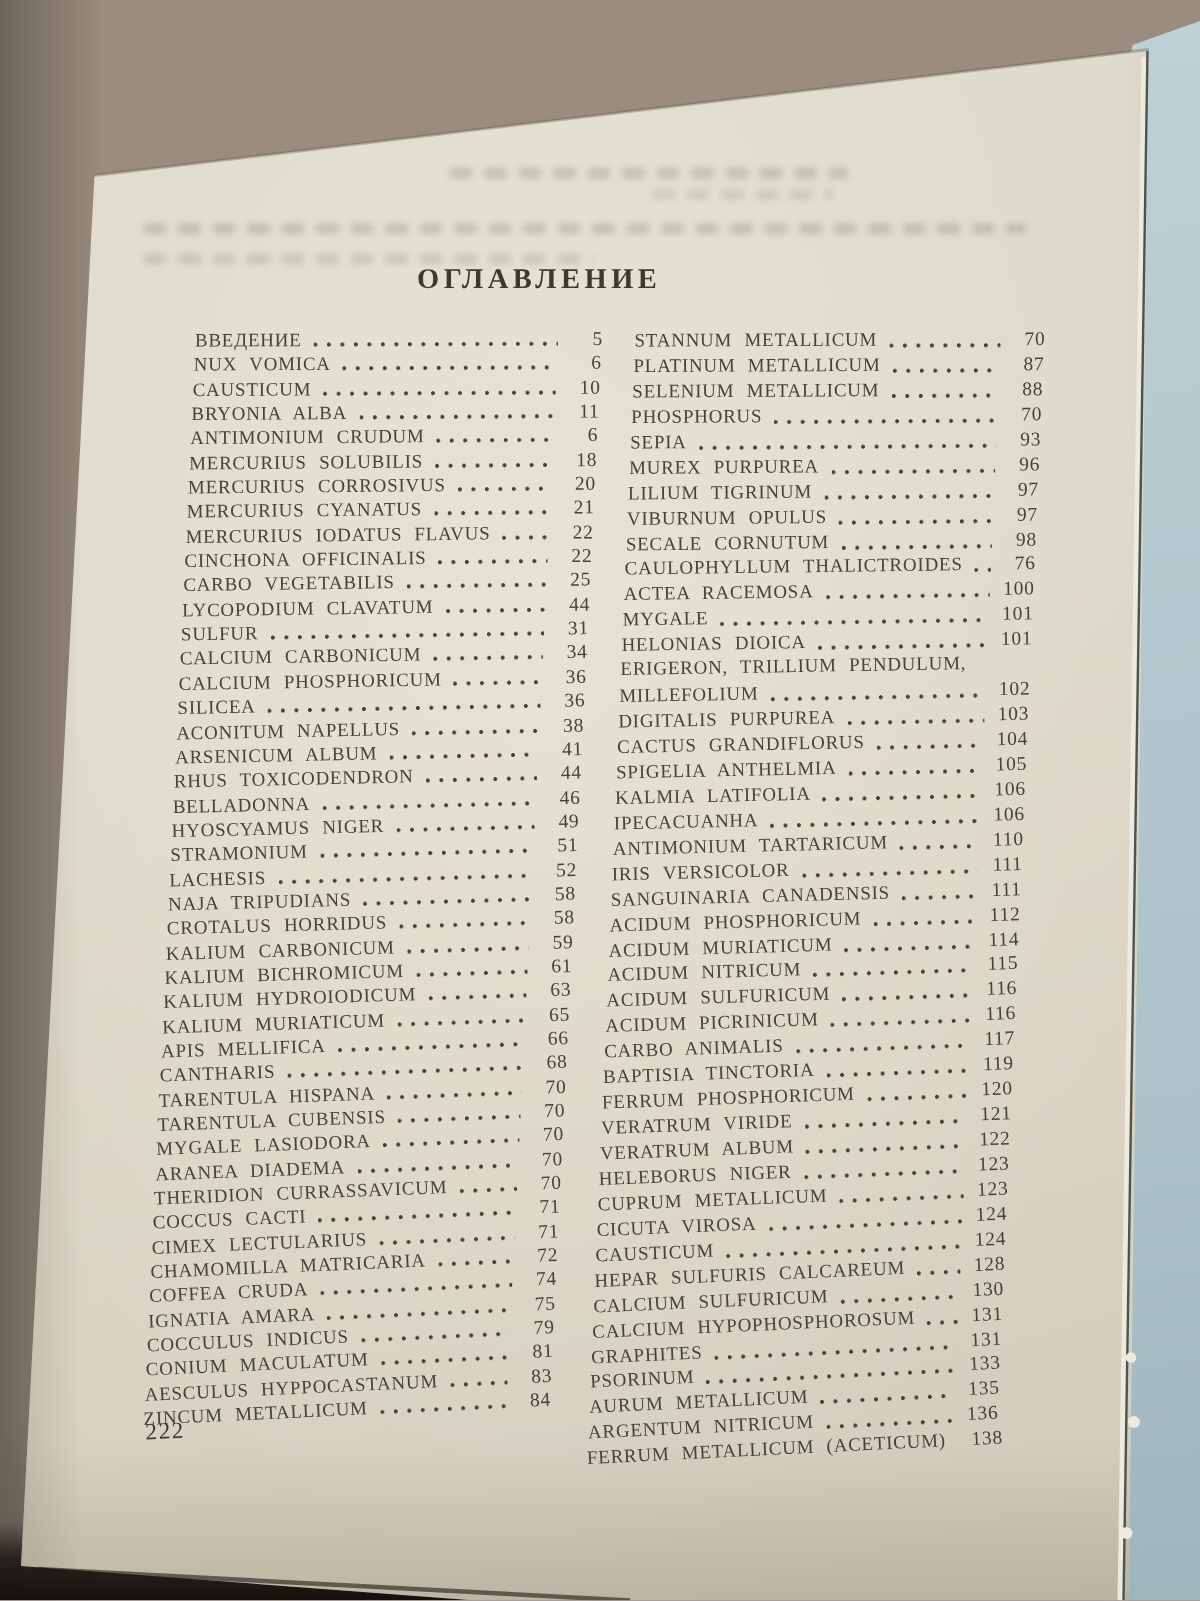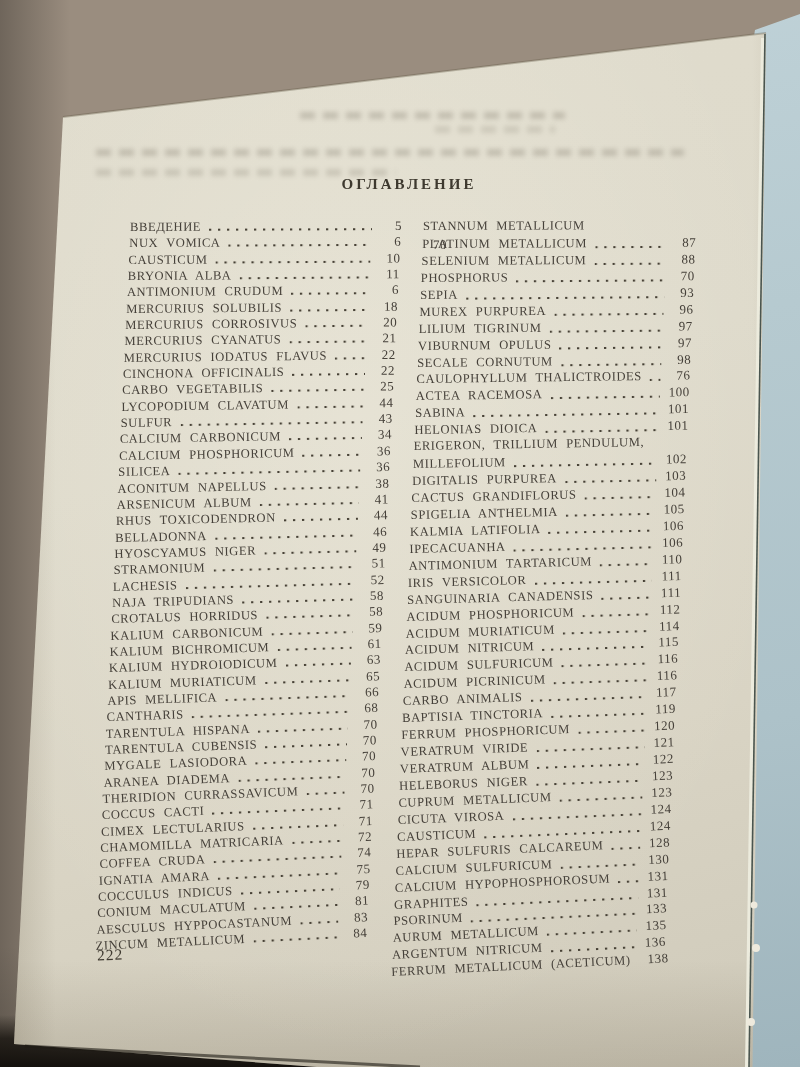--- a/index.html
+++ b/index.html
@@ -34,22 +34,22 @@
       linear-gradient(to right, rgba(120,110,90,.30), rgba(120,110,90,0) 7%),
       linear-gradient(to left, rgba(120,110,90,.22), rgba(120,110,90,0) 6%),
       linear-gradient(to top, rgba(120,110,90,.25), rgba(120,110,90,0) 10%),
       linear-gradient(165deg,#e0dccd 0%,#dedacb 40%,#d9d4c4 70%,#cfcaba 100%);
   }
   .edge-svg{position:absolute;inset:0;z-index:4;pointer-events:none;}
   .page-content{position:absolute;inset:0;z-index:5;color:#46413a;}
   .ghost{position:absolute;height:7px;opacity:.28;filter:blur(2.4px);
     background:repeating-linear-gradient(90deg, rgba(95,88,74,.85) 0 15px, rgba(0,0,0,0) 15px 23px);}
   .page-title{
-    position:absolute;left:278px;top:176px;width:262px;text-align:center;
-    font-size:15px;font-weight:bold;letter-spacing:3px;color:#3e392f;
+    position:absolute;left:278px;top:176px;width:262px;
+    font-size:19px;font-weight:bold;letter-spacing:3px;color:#3e392f;
   }
   .toc-col{position:absolute;}
   .toc-col.lcol{left:130px;top:219px;width:272px;font-family:Liberation Serif, serif;}
   .toc-col.rcol{left:423px;top:219px;width:274px;}
   .row{display:flex;align-items:baseline;white-space:nowrap;
     font-size:12.6px;letter-spacing:.55px;word-spacing:4.5px;color:#46413a;}
   .lcol .row{height:16.35px;}
   .rcol .row{height:16.95px;}
   .row .lbl{flex:0 0 auto;}
   .row .dots{flex:1 1 auto;align-self:flex-end;height:4px;margin:0 6px 3px 8px;
@@ -146,21 +146,21 @@
           <span class="pg">25</span>
         </div>
         <div class="row" style="transform: translateX(-8.58px) rotate(-0.838deg); transform-origin: left center;">
           <span class="lbl">LYCOPODIUM CLAVATUM</span>
           <span class="dots"></span>
           <span class="pg">44</span>
         </div>
         <div class="row" style="transform: translateX(-9.36px) rotate(-0.896deg); transform-origin: left center;">
           <span class="lbl">SULFUR</span>
           <span class="dots"></span>
-          <span class="pg">43</span>
+          <span class="pg">31</span>
         </div>
         <div class="row" style="transform: translateX(-10.14px) rotate(-0.954deg); transform-origin: left center;">
           <span class="lbl">CALCIUM CARBONICUM</span>
           <span class="dots"></span>
           <span class="pg">34</span>
         </div>
         <div class="row" style="transform: translateX(-10.92px) rotate(-1.012deg); transform-origin: left center;">
           <span class="lbl">CALCIUM PHOSPHORICUM</span>
           <span class="dots"></span>
           <span class="pg">36</span>
@@ -310,21 +310,21 @@
           <span class="dots"></span>
           <span class="pg">83</span>
         </div>
         <div class="row" style="transform: translateX(-34.32px) rotate(-2.752deg); transform-origin: left center;">
           <span class="lbl">ZINCUM METALLICUM</span>
           <span class="dots"></span>
           <span class="pg">84</span>
         </div>
       </div>
     <div class="toc-col rcol">
-        <div class="row" style="transform: translateX(0px) rotate(-0.2deg); transform-origin: left center; flex-direction: column;">
+        <div class="row" style="transform: translateX(0px) rotate(-0.2deg); transform-origin: left center;">
           <span class="lbl">STANNUM METALLICUM</span>
           <span class="dots"></span>
           <span class="pg">70</span>
         </div>
         <div class="row" style="transform: translateX(-0.72px) rotate(-0.26deg); transform-origin: left center;">
           <span class="lbl">PLATINUM METALLICUM</span>
           <span class="dots"></span>
           <span class="pg">87</span>
         </div>
         <div class="row" style="transform: translateX(-1.44px) rotate(-0.32deg); transform-origin: left center;">
@@ -366,21 +366,21 @@
           <span class="lbl">CAULOPHYLLUM THALICTROIDES</span>
           <span class="dots"></span>
           <span class="pg">76</span>
         </div>
         <div class="row" style="transform: translateX(-7.2px) rotate(-0.8deg); transform-origin: left center;">
           <span class="lbl">ACTEA RACEMOSA</span>
           <span class="dots"></span>
           <span class="pg">100</span>
         </div>
         <div class="row" style="transform: translateX(-7.92px) rotate(-0.86deg); transform-origin: left center;">
-          <span class="lbl">SABINA</span>
+          <span class="lbl">MYGALE</span>
           <span class="dots"></span>
           <span class="pg">101</span>
         </div>
         <div class="row" style="transform: translateX(-8.64px) rotate(-0.92deg); transform-origin: left center;">
           <span class="lbl">HELONIAS DIOICA</span>
           <span class="dots"></span>
           <span class="pg">101</span>
         </div>
         <div class="row nopage" style="transform: translateX(-9.36px) rotate(-0.98deg); transform-origin: left center;">
           <span class="lbl">ERIGERON, TRILLIUM PENDULUM,</span>

